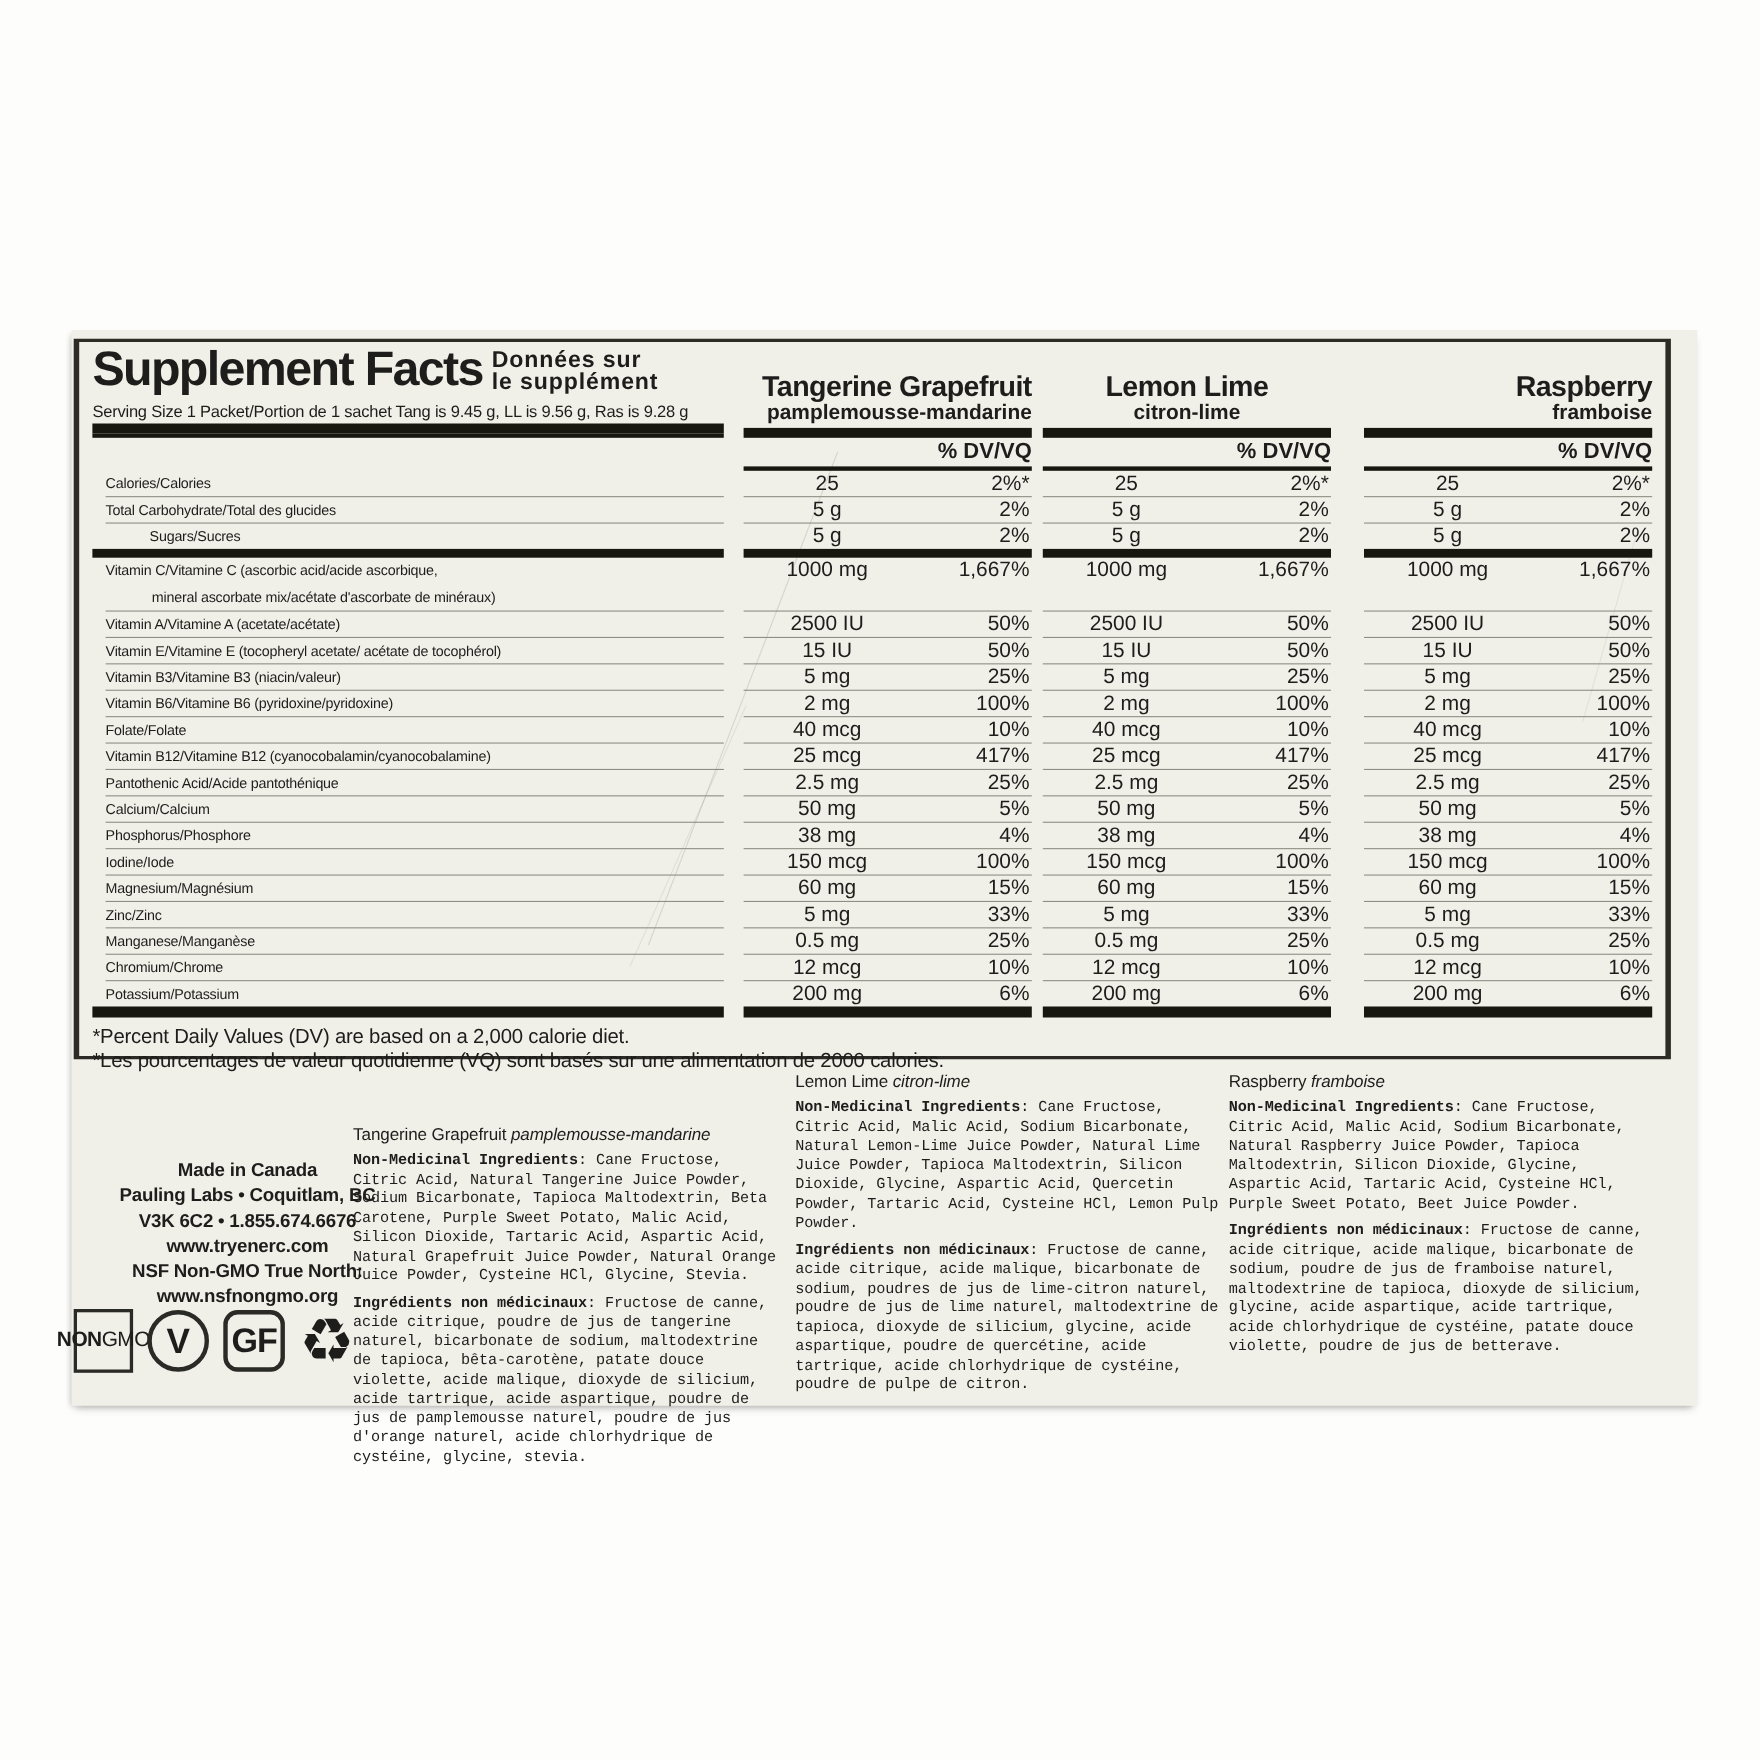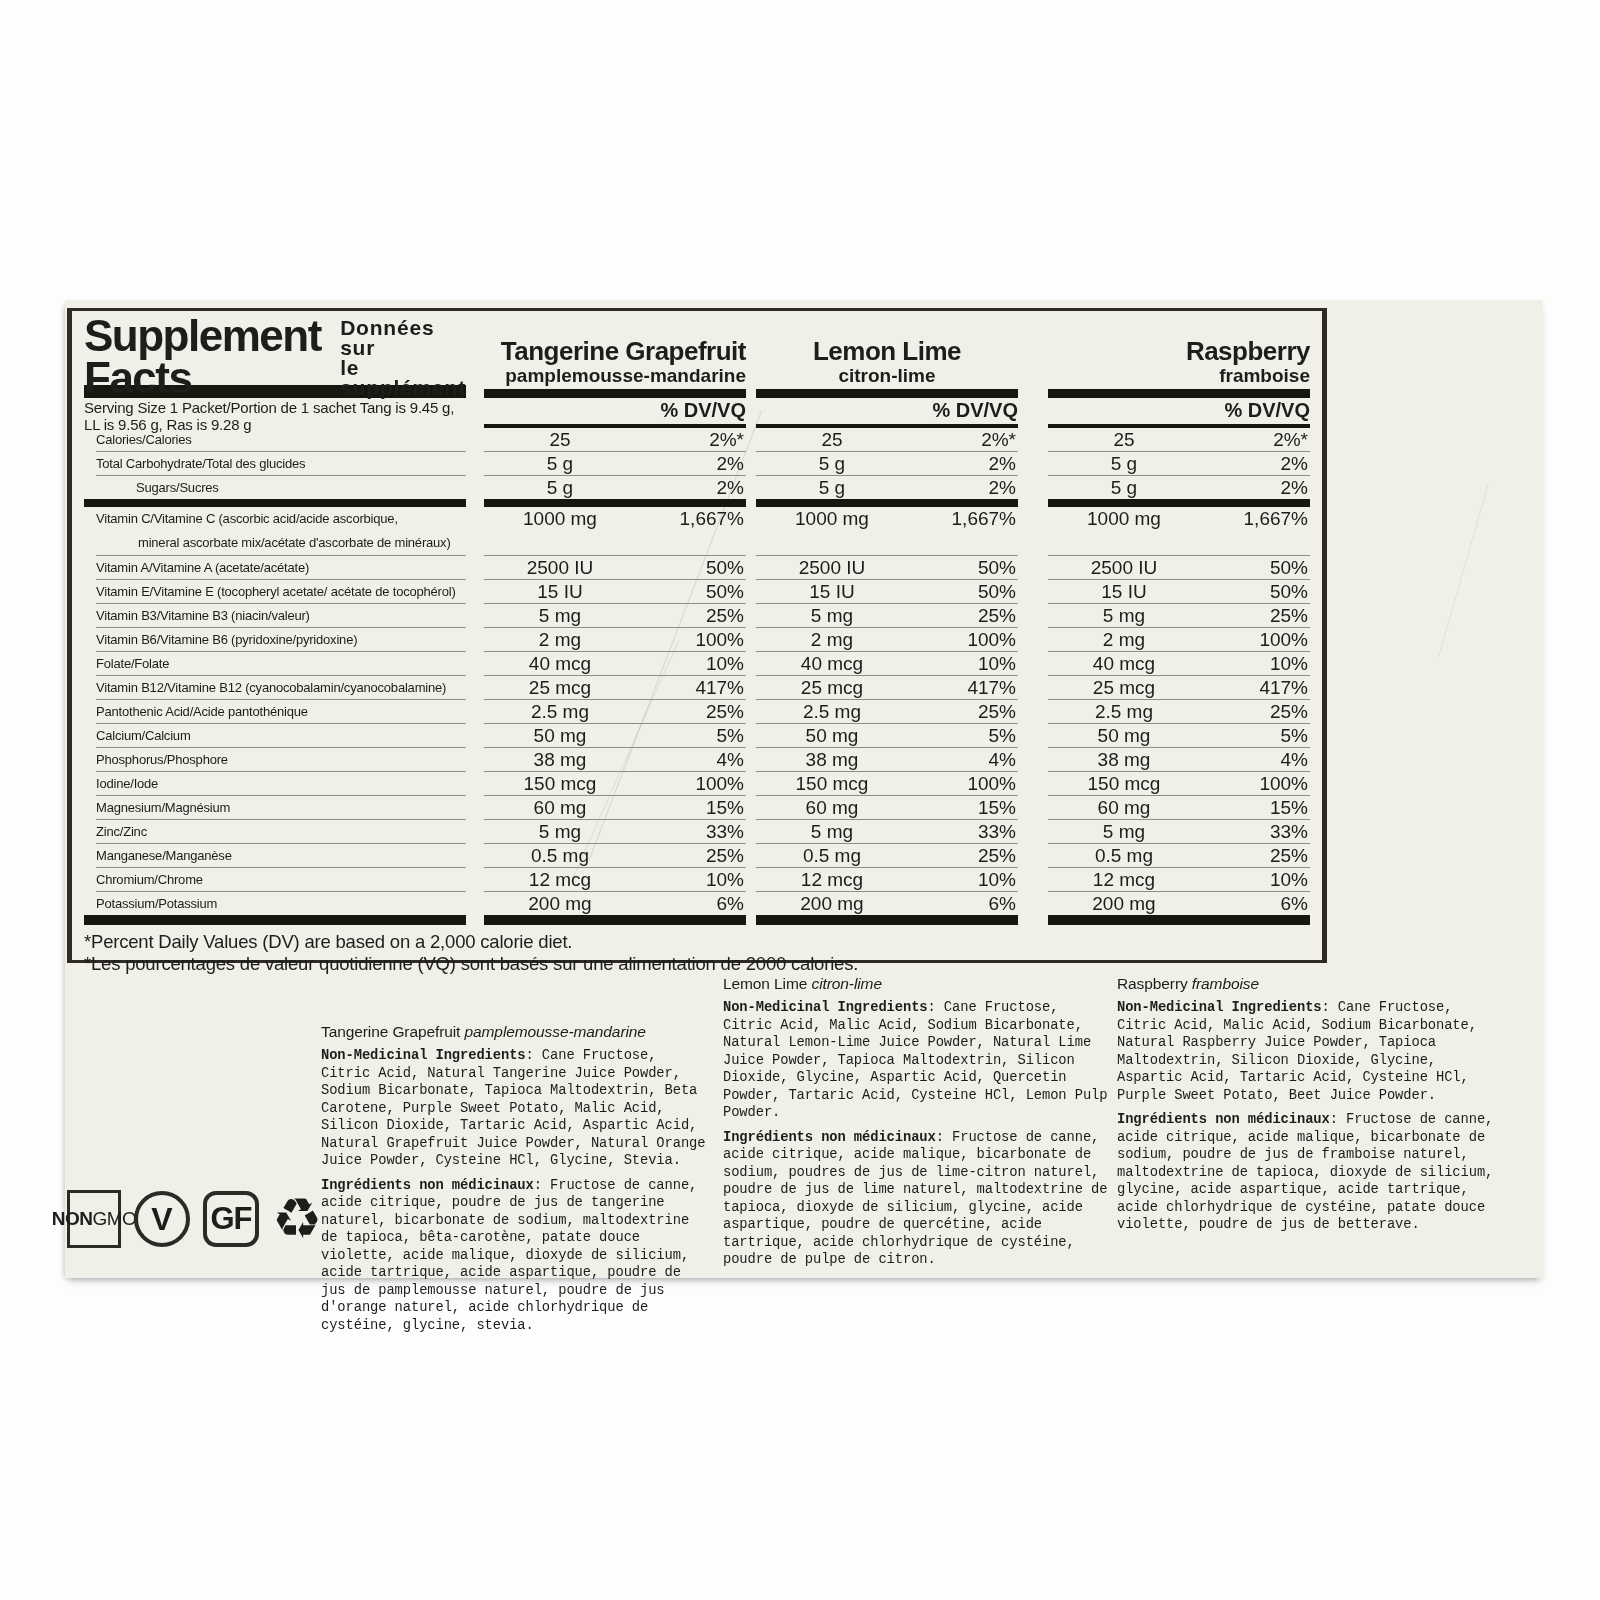--- a/index.html
+++ b/index.html
@@ -3,21 +3,21 @@
 <meta charset="utf-8">
 <style>
   html,body{margin:0;padding:0;}
   .page{position:relative;width:1600px;height:1600px;background:#fdfdfc;overflow:hidden;
         font-family:"Liberation Sans",sans-serif;color:#1d1d1b;}
   .label{position:absolute;left:65px;top:300px;width:1478px;height:978px;background:#f0efe8;
          box-shadow:0 5px 8px -3px rgba(0,0,0,.28), -3px 2px 5px -2px rgba(0,0,0,.14);}
   .crease{position:absolute;width:1px;background:rgba(80,80,74,.30);pointer-events:none;}
 
   
-  .facts{position:absolute;left:2px;top:8px;width:1260px;height:655px;box-sizing:border-box;
+  .facts{position:absolute;left:2px;top:8px;width:1452px;height:655px;box-sizing:border-box;
          border:3px solid #2e2b26;border-left-width:5px;border-right-width:5px;
          padding:4px 12px 4px 12px;}
   .f-header{display:flex;}
   .h-names{flex:1;min-width:0;}
   .h-flavor{width:262px;flex:none;display:flex;flex-direction:column;}
   .g0{margin-left:18px;} .g1{margin-left:10px;} .g2{margin-left:30px;}
   .h-top{height:70px;display:flex;flex-direction:column;justify-content:space-between;}
   .h-top.fl{justify-content:flex-end;padding-bottom:4px;}
   .title-row{display:flex;align-items:flex-start;}
   .title-en{font-size:44px;font-weight:700;letter-spacing:-1.5px;line-height:42px;}
@@ -458,20 +458,28 @@
           <div class="ing-p"><span class="bld">Non-Medicinal Ingredients</span><span>: Cane Fructose, Citric Acid, Malic Acid, Sodium Bicarbonate, Natural Lemon-Lime Juice Powder, Natural Lime Juice Powder, Tapioca Maltodextrin, Silicon Dioxide, Glycine, Aspartic Acid, Quercetin Powder, Tartaric Acid, Cysteine HCl, Lemon Pulp Powder.</span></div>
           <div class="ing-p"><span class="bld">Ingrédients non médicinaux</span><span>: Fructose de canne, acide citrique, acide malique, bicarbonate de sodium, poudres de jus de lime-citron naturel, poudre de jus de lime naturel, maltodextrine de tapioca, dioxyde de silicium, glycine, acide aspartique, poudre de quercétine, acide tartrique, acide chlorhydrique de cystéine, poudre de pulpe de citron.</span></div>
         </div>
         <div class="ing-col" style="left: 1052px;">
           <div class="ing-h"><span>Raspberry </span><span class="frit">framboise</span></div>
           <div class="ing-p"><span class="bld">Non-Medicinal Ingredients</span><span>: Cane Fructose, Citric Acid, Malic Acid, Sodium Bicarbonate, Natural Raspberry Juice Powder, Tapioca Maltodextrin, Silicon Dioxide, Glycine, Aspartic Acid, Tartaric Acid, Cysteine HCl, Purple Sweet Potato, Beet Juice Powder.</span></div>
           <div class="ing-p"><span class="bld">Ingrédients non médicinaux</span><span>: Fructose de canne, acide citrique, acide malique, bicarbonate de sodium, poudre de jus de framboise naturel, maltodextrine de tapioca, dioxyde de silicium, glycine, acide aspartique, acide tartrique, acide chlorhydrique de cystéine, patate douce violette, poudre de jus de betterave.</span></div>
         </div>
       </div>
 
+    <div class="company" id="company">
+        <div>Made in Canada</div>
+        <div>Pauling Labs • Coquitlam, BC</div>
+        <div>V3K 6C2 • 1.855.674.6676</div>
+        <div>www.tryenerc.com</div>
+        <div>NSF Non-GMO True North:</div>
+        <div>www.nsfnongmo.org</div>
+      </div>
 
     <div class="badges">
       <div class="bdg nongmo">
         <span class="t">NON</span>
         <span>GMO</span>
       </div>
       <div class="bdg vegan">
         <span>V</span>
       </div>
       <div class="bdg gf">

